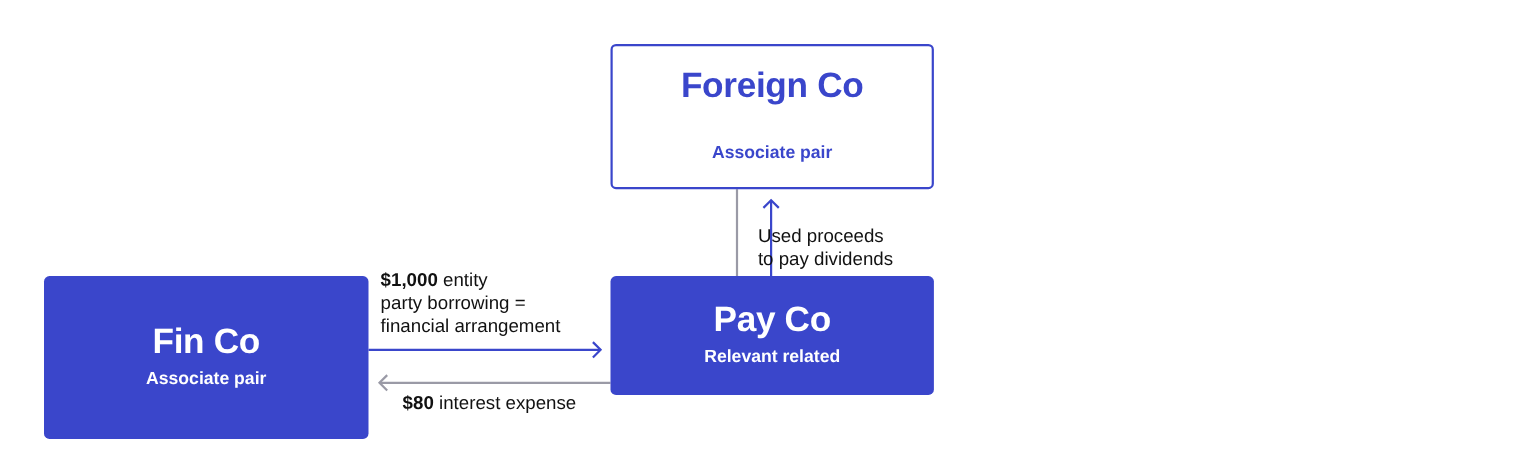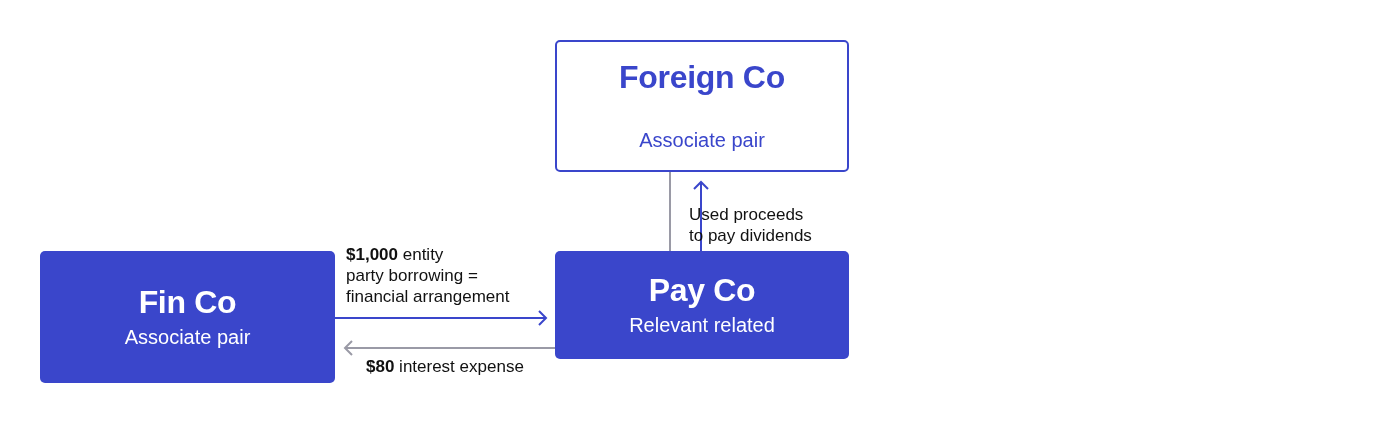--- a/index.html
+++ b/index.html
@@ -3,23 +3,23 @@
   <meta charset="utf-8">
   <style>
     html, body { margin: 0; padding: 0; background: #ffffff; }
     body { width: 1378px; height: 424px; position: relative; overflow: hidden;
            font-family: "Liberation Sans", sans-serif; }
     .box { position: absolute; box-sizing: border-box; border-radius: 5px;
            display: flex; flex-direction: column; align-items: center; justify-content: center; }
     .box.filled { background: #3A46CB; color: #ffffff; }
     .box.outline { background: #ffffff; border: 2px solid #3A46CB; color: #3A46CB; gap: 28px; }
     .box .title { font-weight: bold; font-size: 32px; line-height: 36px; letter-spacing: -0.3px; }
-    .box .sub { font-weight: normal; font-size: 20px; line-height: 26px; margin-top: 4px; }
+    .box .sub { font-weight: bold; font-size: 16px; line-height: 26px; margin-top: 4px; }
     #foreign { left: 555px; top: 40px; width: 294px; height: 132px; }
-    #finco { left: 40px; top: 251px; width: 295px; height: 132px; }
+    #finco { left: 40px; top: 251px; width: 295px; height: 148px; }
     #payco { left: 555px; top: 251px; width: 294px; height: 108px; }
     .label { position: absolute; font-size: 17px; line-height: 21px; color: #111111; }
     .label b { font-weight: bold; }
     #lbl-borrow { left: 346px; top: 244px; }
     #lbl-interest { left: 366px; top: 356px; }
     #lbl-proceeds { left: 689px; top: 204px; }
     svg.connectors { position: absolute; left: 0; top: 0; }
   </style>
 </head>
 <body>

